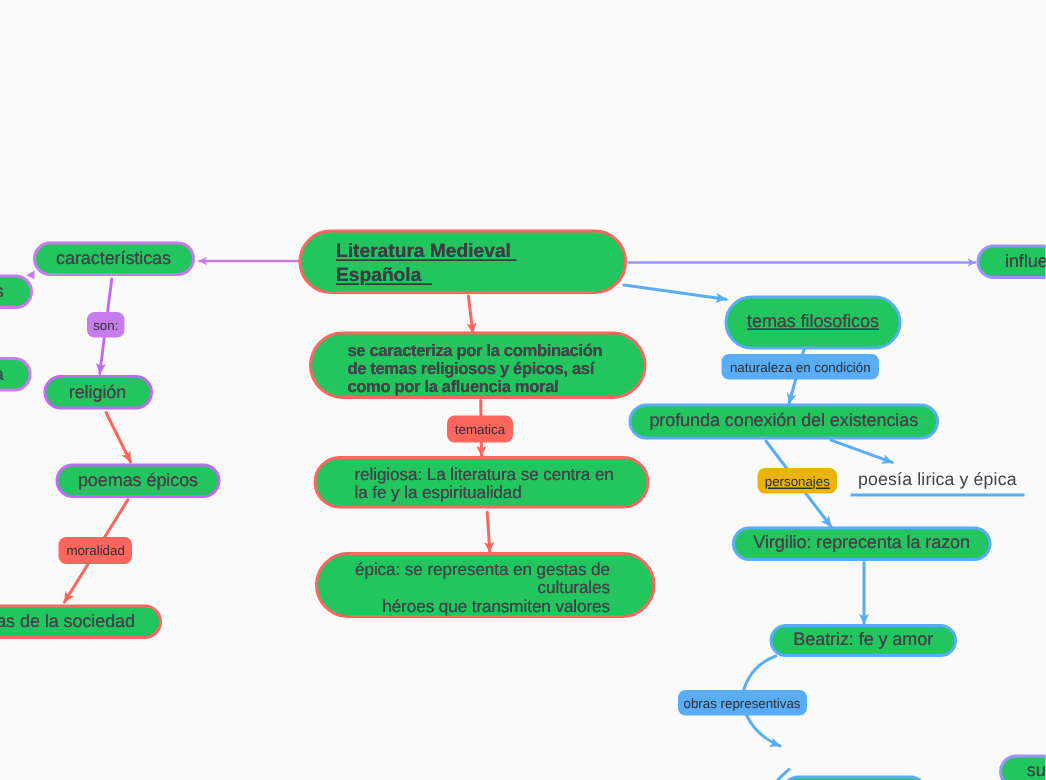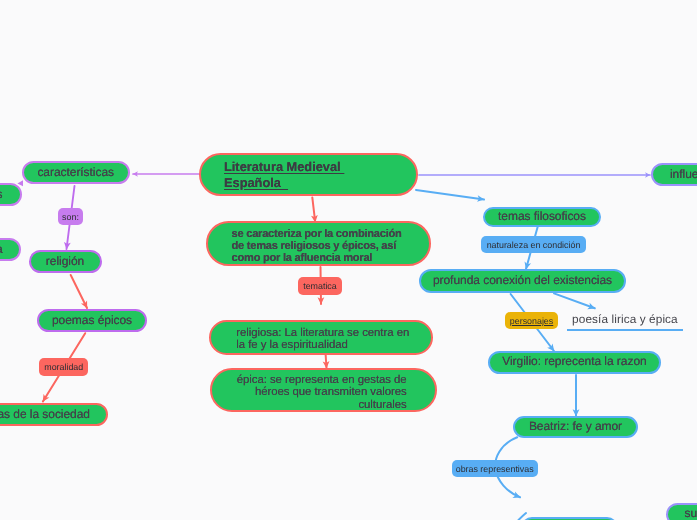--- a/index.html
+++ b/index.html
@@ -52,25 +52,25 @@
   #n-cut-s{left:-58px;top:183px;width:79.5px;height:23px;justify-content:flex-end;padding-right:17px;}
   #n-cut-a{left:-58px;top:238px;width:78.5px;height:23px;justify-content:flex-end;padding-right:16px;}
   #t-son{left:58px;top:208px;width:25px;height:17px;background:#c77cee;}
   #n-religion{left:28.5px;top:250px;width:73px;height:23px;}
   #n-poemas{left:37px;top:309px;width:110px;height:23px;}
   #t-moralidad{left:39.1px;top:358.3px;width:49.3px;height:17.3px;background:#fc665f;}
   #n-sociedad{left:-72px;top:403.2px;width:180px;height:23px;justify-content:flex-end;padding-right:16px;}
 
   #n-caracteriza{left:205.6px;top:221.4px;width:225px;height:45px;border-radius:23px;font-weight:bold;font-size:11.1px;line-height:11.6px;letter-spacing:-0.25px;padding-left:24px;padding-top:6px;align-items:flex-start;}
   #t-tematica{left:297.7px;top:277px;width:44.6px;height:17.6px;background:#fc665f;align-items:center;}
-  #n-religiosa{left:209.3px;top:303.6px;width:224px;height:35px;border-radius:18px;padding-top:5px;align-items:flex-start;margin-top:16px;}
+  #n-religiosa{left:209.3px;top:303.6px;width:224px;height:35px;border-radius:18px;padding-top:5px;align-items:flex-start;}
   #n-epica{left:209.7px;top:367.6px;width:227px;height:44.4px;border-radius:22px;padding-top:4px;align-items:flex-start;text-align:right;}
 
   #n-influencia{left:651px;top:163.2px;width:90px;height:23px;justify-content:flex-start;padding-left:17px;}
-  #n-temas{left:483px;top:207px;width:118px;height:20px;}
+  #n-temas{left:483px;top:197px;width:118px;height:36px;text-decoration:underline;}
   #t-naturaleza{left:481px;top:236px;width:105px;height:17px;background:#58adf4;}
   #n-profunda{left:419px;top:269px;width:207px;height:24px;}
   #t-personajes{left:505.4px;top:312px;width:52.3px;height:17.3px;background:#eab308;text-decoration:underline;}
   #n-poesia{left:566.7px;top:308px;width:116.5px;height:23px;}
   #n-virgilio{left:487.8px;top:350.5px;width:173.3px;height:23.5px;}
   #n-beatriz{left:513.2px;top:415.9px;width:124.6px;height:22.5px;}
   #t-obras{left:451.7px;top:460px;width:86px;height:17px;background:#58adf4;}
   #n-celestina{left:520.6px;top:517px;width:97.3px;height:22px;}
   #n-cut-su{left:665.5px;top:502.5px;width:90px;height:23px;justify-content:flex-start;padding-left:17px;}
 </style>
@@ -168,22 +168,22 @@
   </div>
   <div class="node red ml" id="n-religiosa">
     <span>
       <span class="ln">religiosa: La literatura se centra en</span>
       <span class="ln">la fe y la espiritualidad</span>
     </span>
   </div>
   <div class="node red ml" id="n-epica">
     <span>
       <span class="ln">épica: se representa en gestas de</span>
+      <span class="ln">culturales</span>
       <span class="ln">héroes que transmiten valores</span>
-      <span class="ln">culturales</span>
     </span>
   </div>
 
   <div class="node indigo" id="n-influencia">
     <span>influe</span>
   </div>
   <div class="node blue" id="n-temas">
     <span>temas filosoficos</span>
   </div>
   <div class="tag" id="t-naturaleza">

